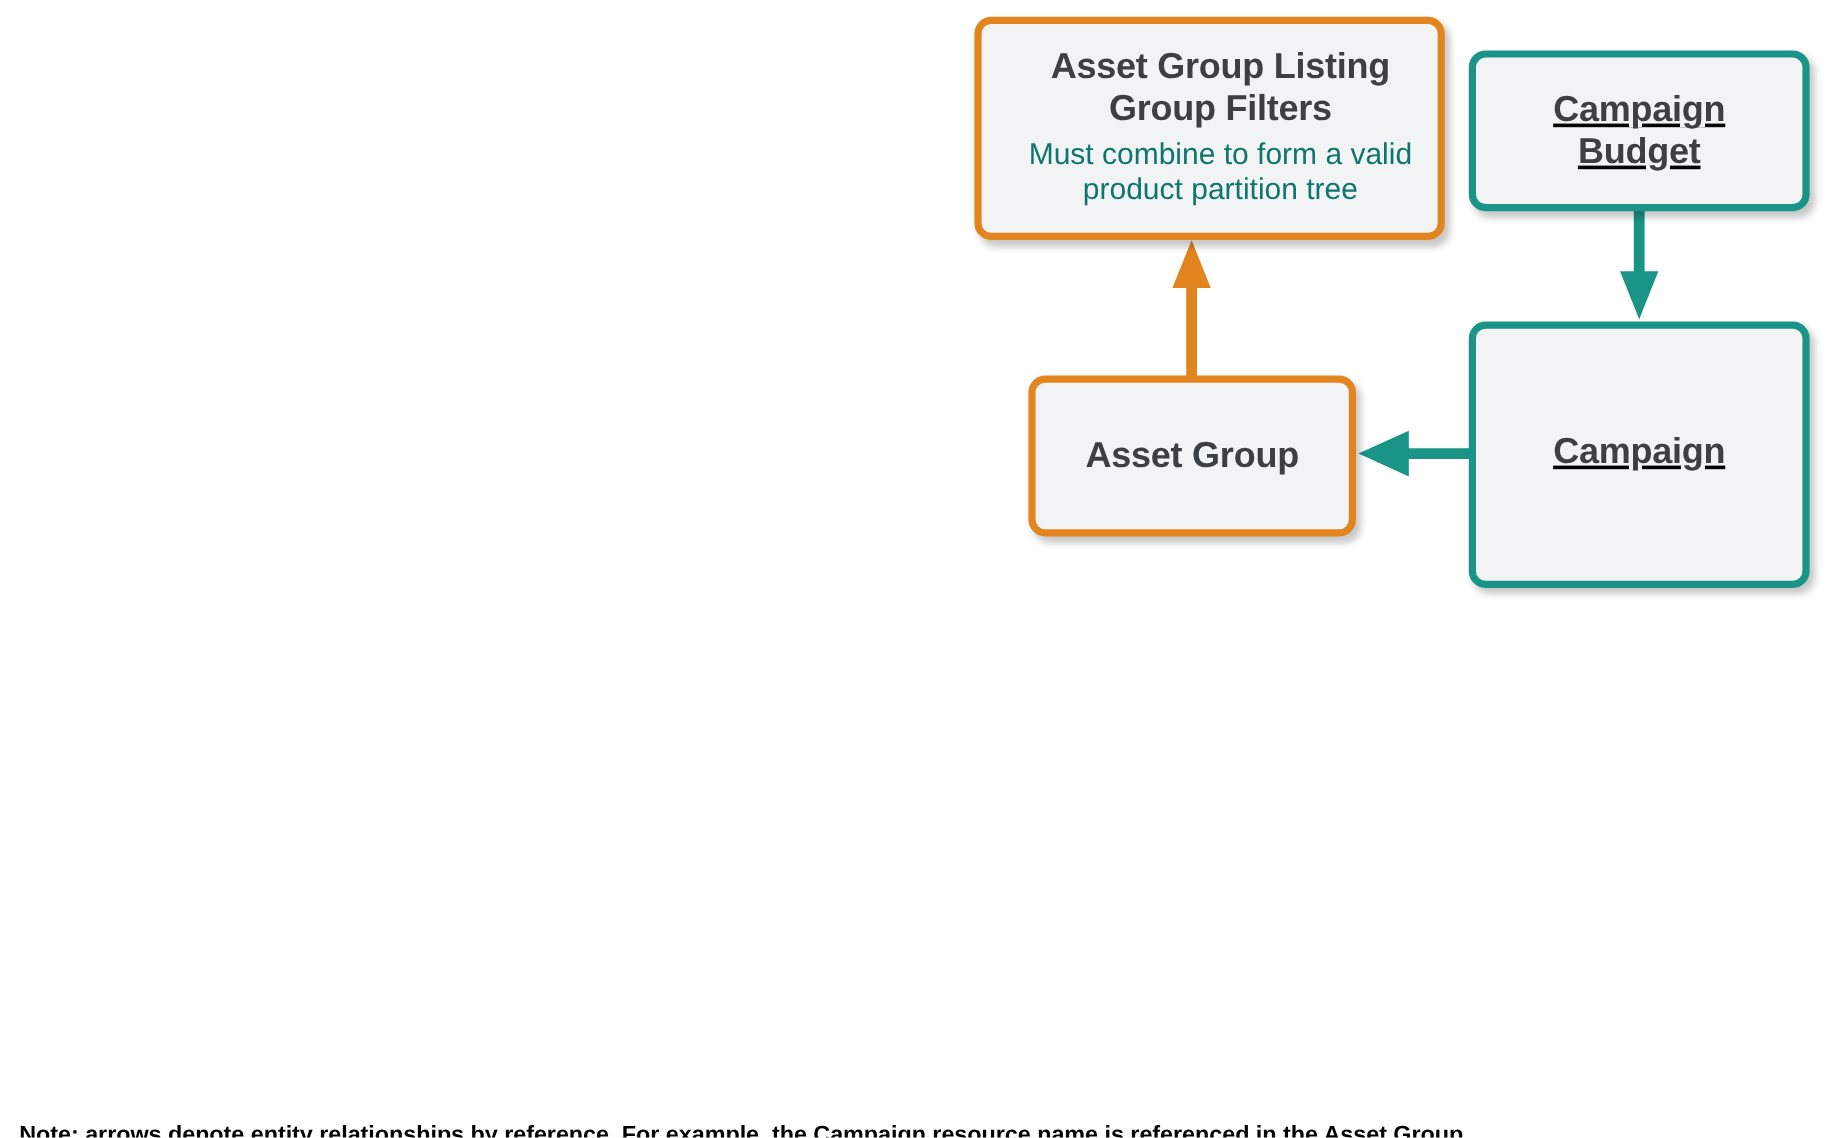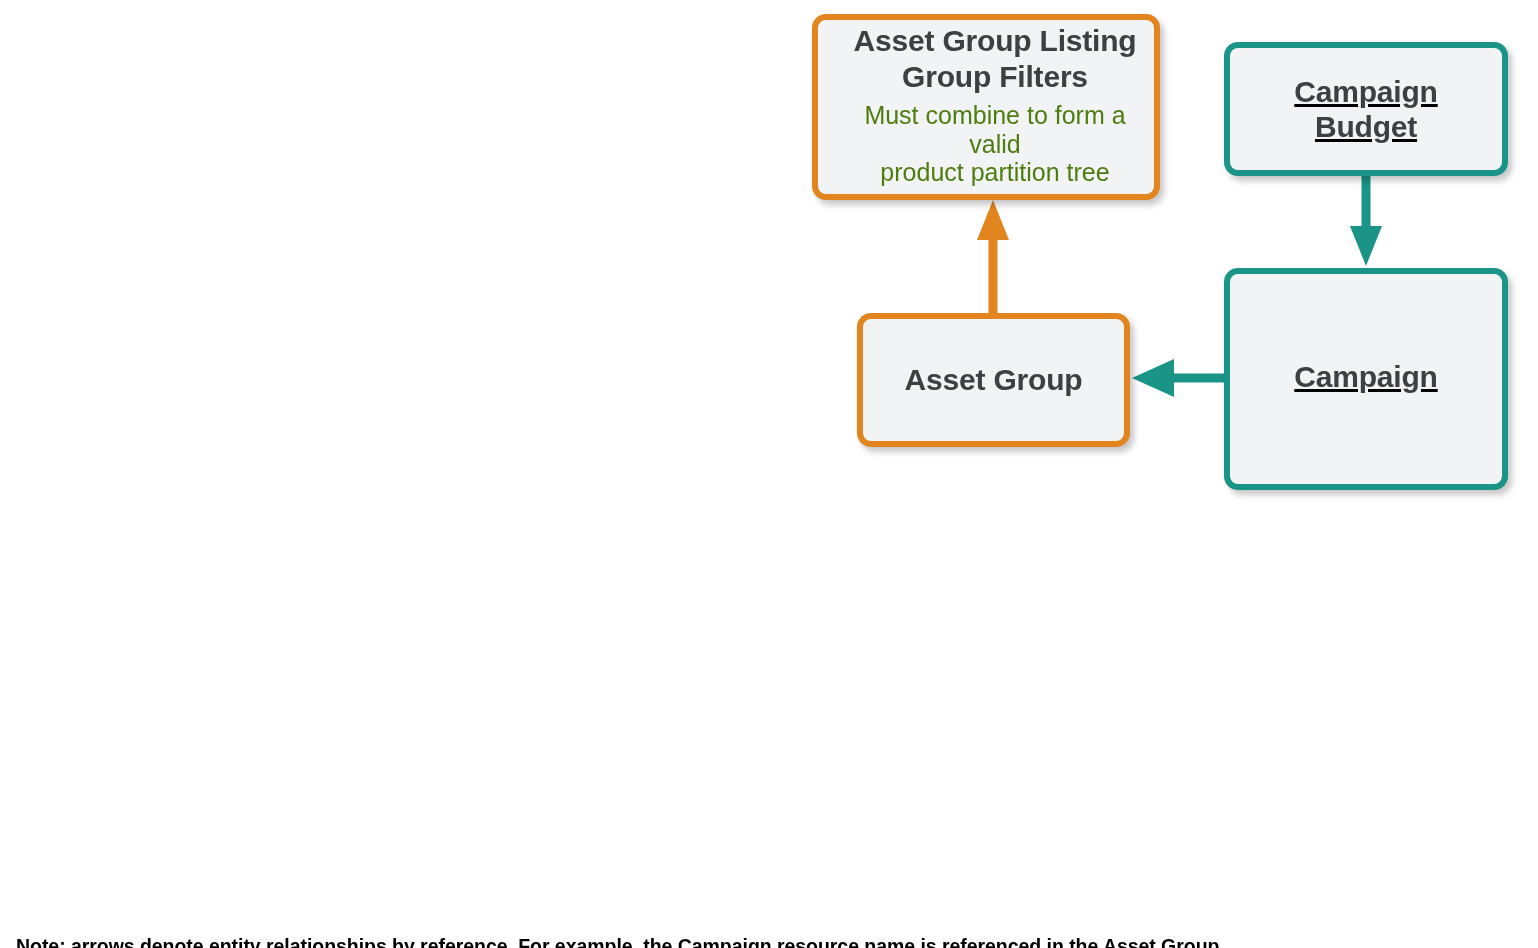--- a/index.html
+++ b/index.html
@@ -53,31 +53,31 @@
 
   .node-title {
     color: #3c4043;
     font-weight: bold;
     font-size: 30px;
     line-height: 1.18;
     letter-spacing: -0.2px;
     white-space: pre-line;
   }
   .node-subtitle {
-    color: #4d7c0f;
+    color: #0f766e;
     font-weight: normal;
     font-size: 25px;
     line-height: 1.14;
     margin-top: 7px;
     white-space: pre-line;
   }
 
   
   #node-asset-group-listing-group-filters {
-    left: 812px; top: 14px; width: 348px; height: 186px;
+    left: 812px; top: 14px; width: 392px; height: 186px;
     padding: 4px 14px 8px 32px;
   }
   #node-campaign-budget {
     left: 1224px; top: 42px; width: 284px; height: 134px;
     padding: 4px 12px;
   }
   #node-asset-group {
     left: 857px; top: 313px; width: 273px; height: 134px;
     padding: 4px 12px;
     text-align: center;

